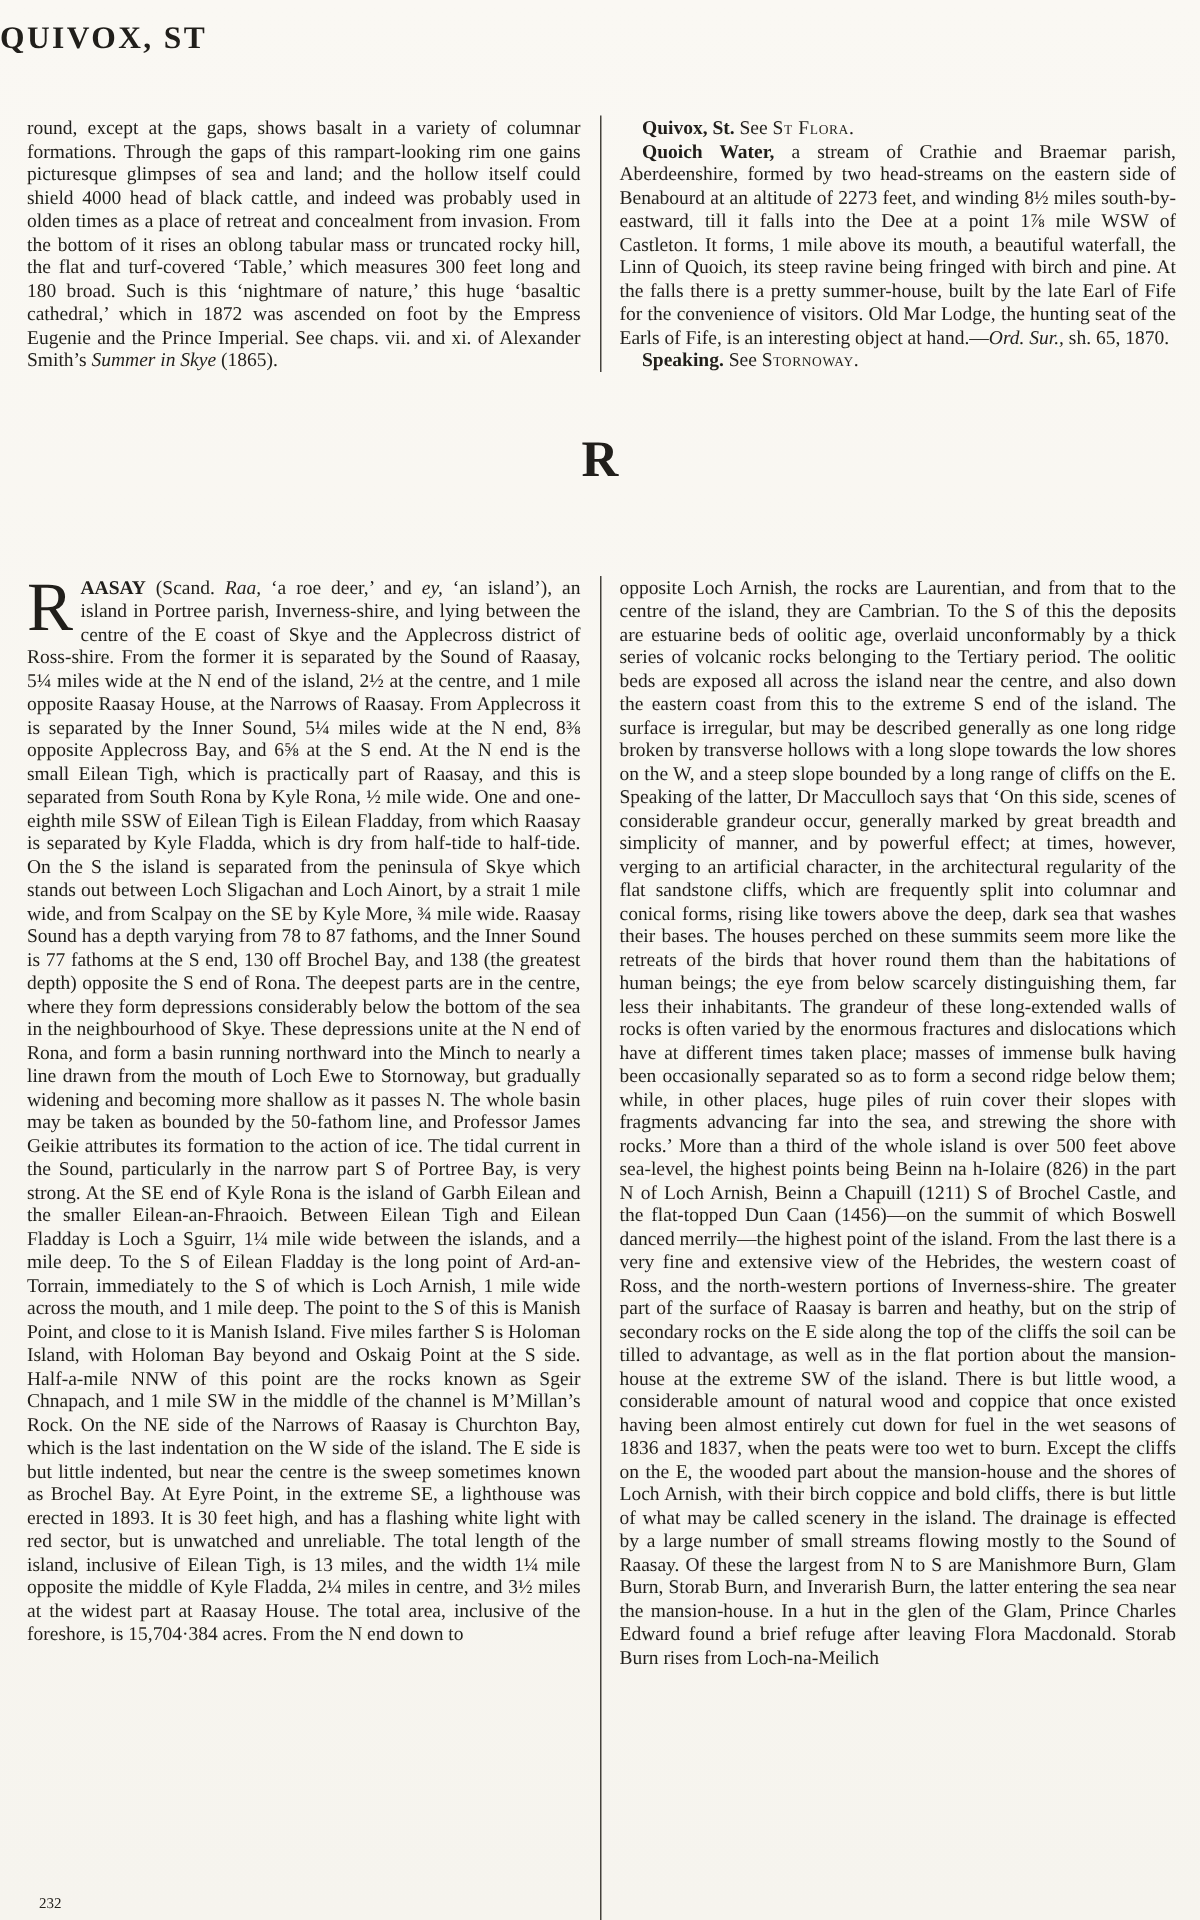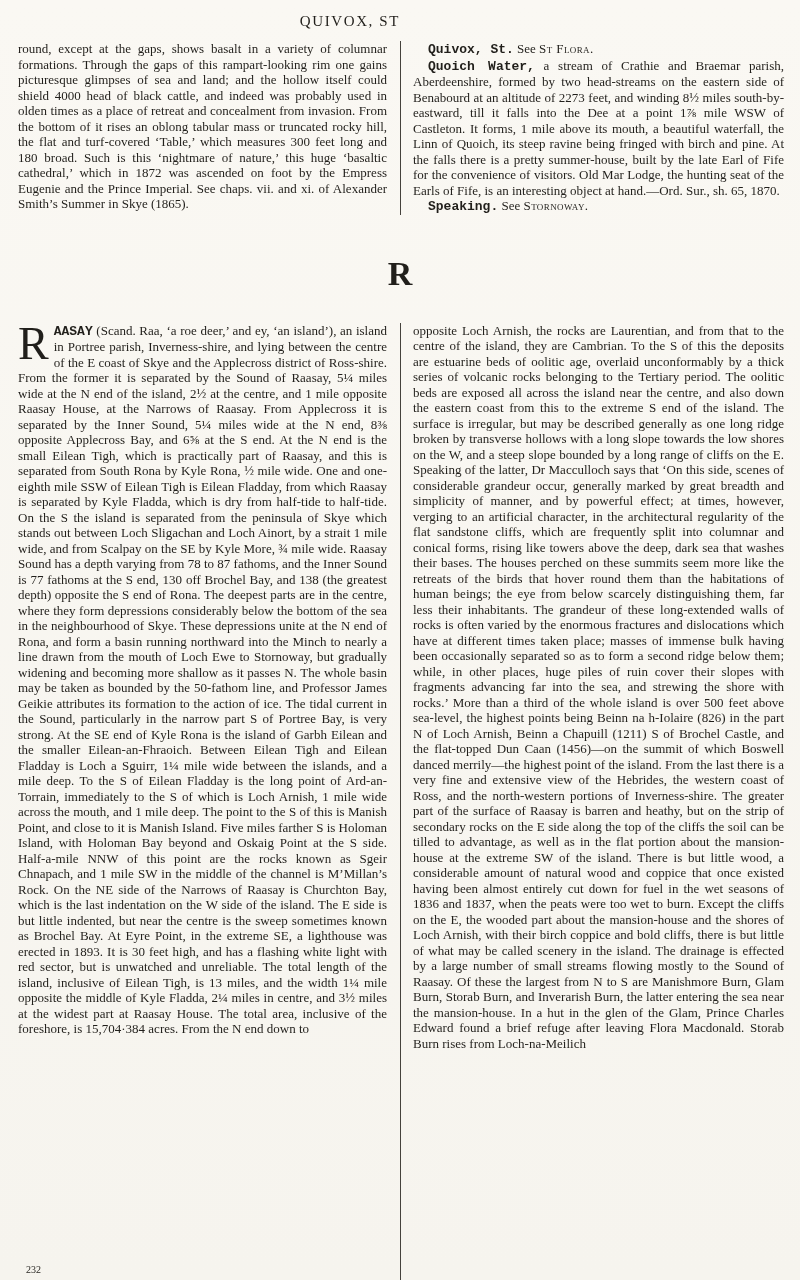--- a/index.html
+++ b/index.html
@@ -11,36 +11,36 @@
     overflow: hidden;
   }
   .page {
     width: 800px; height: 1280px;
     position: relative;
     display: flex; flex-direction: column;
     background: linear-gradient(180deg, #faf8f3 0%, #f6f4ee 100%);
   }
   .running-heads { display: flex; padding-top: 13px; flex: 0 0 auto; }
   .running-heads > div {
-    width: 50%; text-align: right;
-    font-weight: normal; font-size: 15px; letter-spacing: 1.6px;
+    width: 50%; text-align: left;
+    font-weight: bold; font-size: 21px; letter-spacing: 1.6px;
   }
   .section { display: flex; }
   .section.top { margin-top: 11px; flex: 0 0 auto; }
   .section.main { flex: 1 1 auto; }
-  .col { width: 50%; }
+  .col { width: 50%; margin-top: 28px; }
   .col-left { padding: 0 13px 0 18px; }
   .col-right { padding: 0 16px 0 12px; border-left: 1px solid #45423c; }
   .para {
     font-size: 13px; line-height: 15.5px;
     text-align: justify;
   }
   .entry { text-indent: 15px; }
-  .seg-b { font-weight: bold; font-family: Liberation Mono, monospace; }
-  .seg-i { }
+  .seg-b { font-weight: bold; }
+  .seg-i { font-style: italic; }
   .seg-sc { font-variant: small-caps; letter-spacing: 0.4px; }
   .seg-dc {
     float: left;
     font-size: 46px; line-height: 37px;
     padding: 2px 5px 0 0;
   }
   .letter-head {
     text-align: center;
     font-size: 34px; font-weight: bold;
     padding: 40px 0 30px 0;

